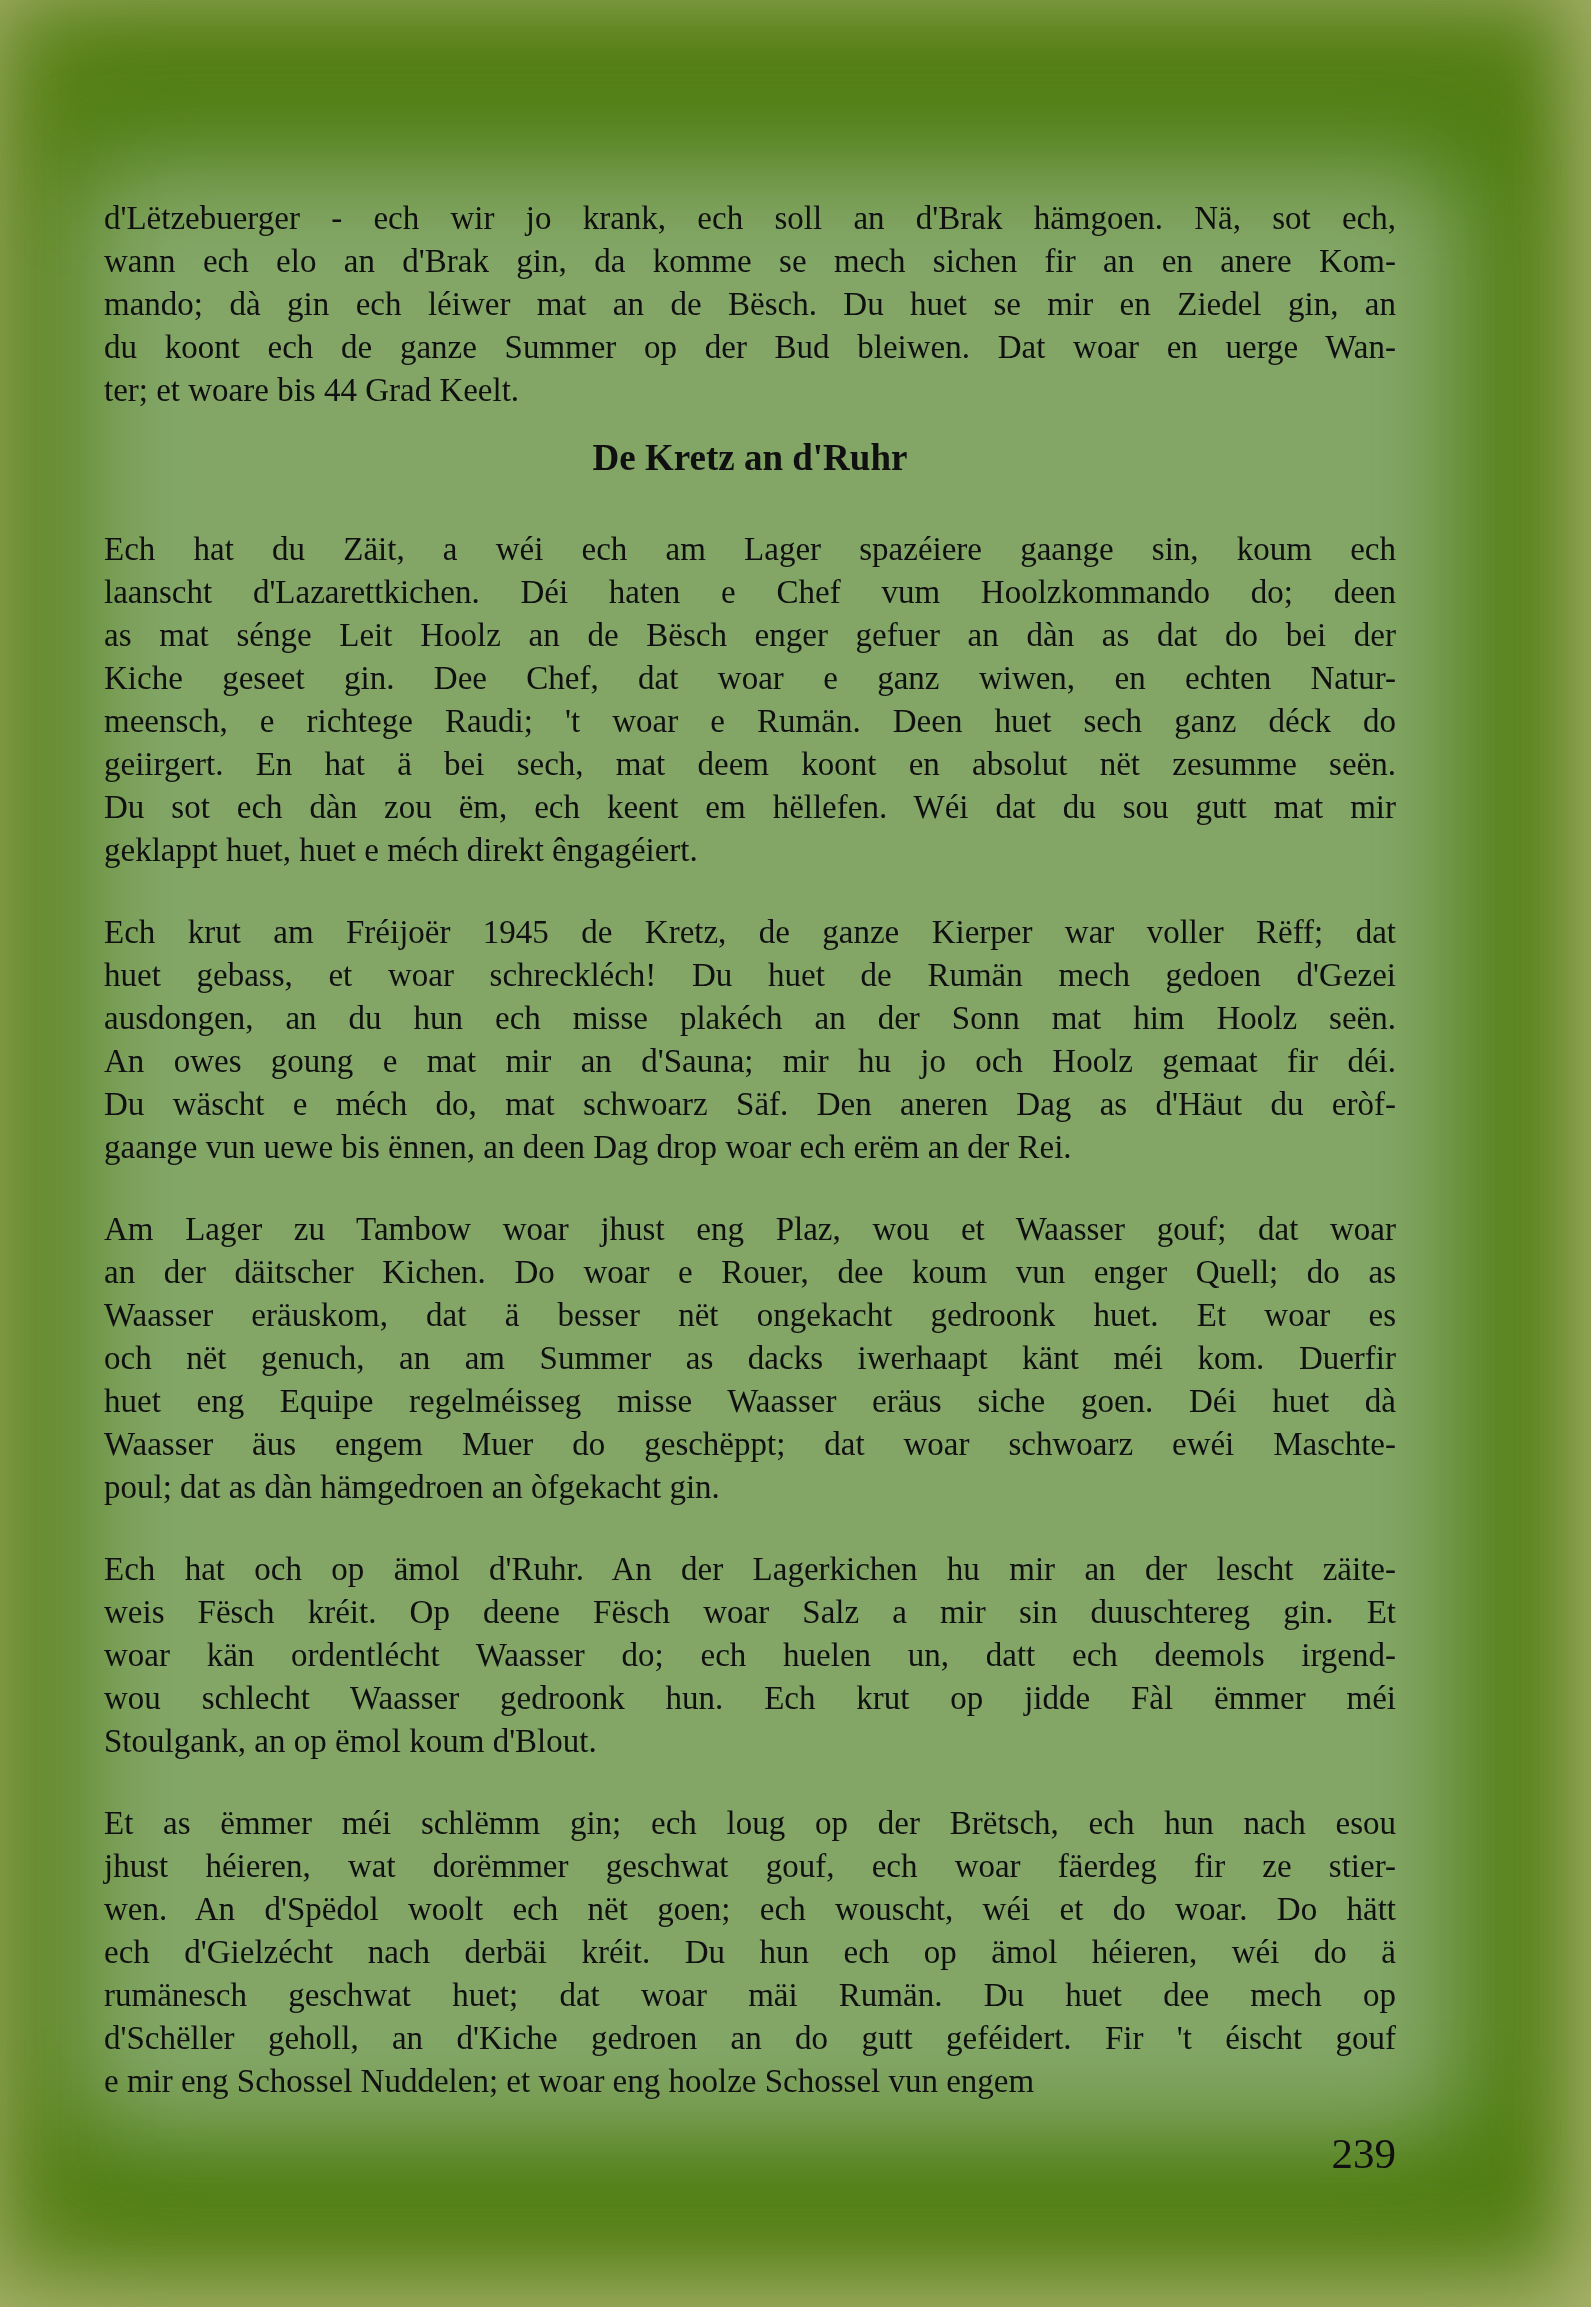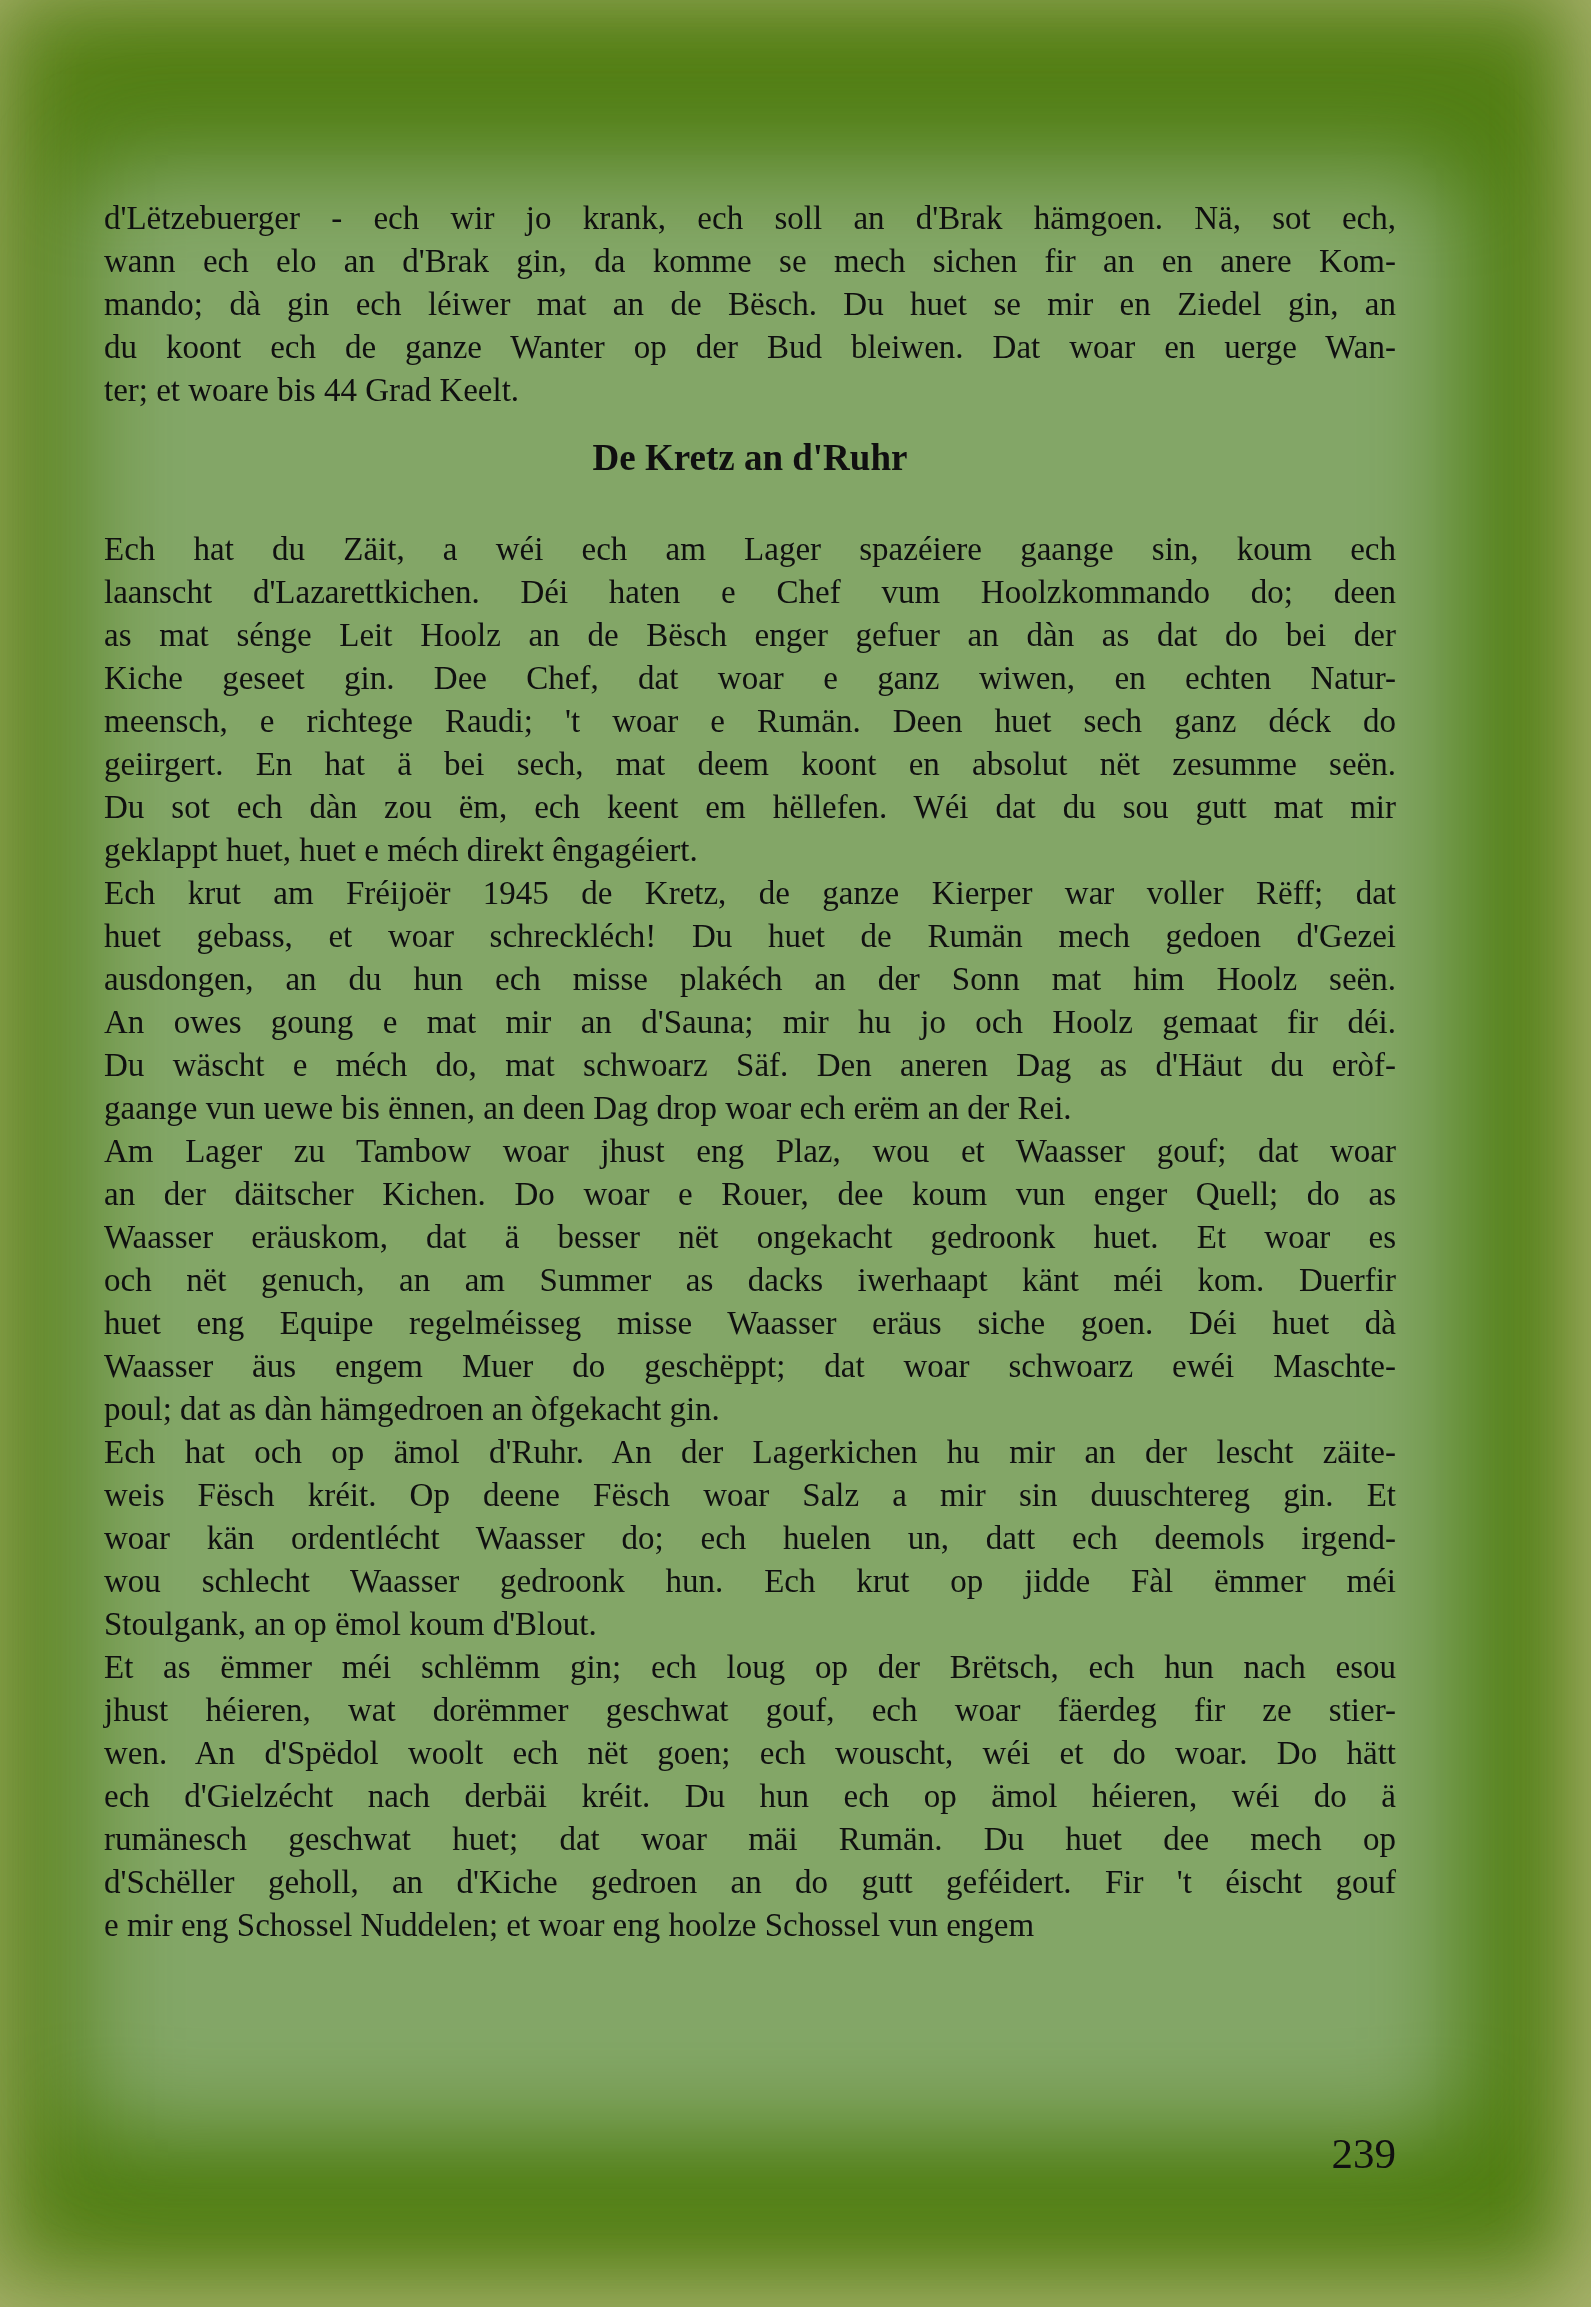--- a/index.html
+++ b/index.html
@@ -41,20 +41,21 @@
   }
   .line {
     text-align: justify;
     text-align-last: justify;
     white-space: nowrap;
   }
   .line.last {
     text-align-last: left;
   }
   .paragraph + .paragraph {
+    margin-top: 39px;
   }
   .heading {
     font-size: 37px;
     line-height: 49px;
     font-weight: bold;
     text-align: center;
     text-align-last: center;
     margin: 21px 0 46px 0;
   }
   .page-number {
@@ -70,21 +71,21 @@
 </head>
 <body>
 
 <div class="page">
   <div class="scan-tint"></div>
   <main class="text-block" id="text-block">
       <div class="paragraph">
         <div class="line">d'Lëtzebuerger - ech wir jo krank, ech soll an d'Brak hämgoen. Nä, sot ech,</div>
         <div class="line">wann ech elo an d'Brak gin, da komme se mech sichen fir an en anere Kom-</div>
         <div class="line">mando; dà gin ech léiwer mat an de Bësch. Du huet se mir en Ziedel gin, an</div>
-        <div class="line">du koont ech de ganze Wanter op der Bud bleiwen. Dat woar en uerge Wan-</div>
+        <div class="line">du koont ech de ganze Summer op der Bud bleiwen. Dat woar en uerge Wan-</div>
         <div class="line last">ter; et woare bis 44 Grad Keelt.</div>
       </div>
       <h1 class="heading">De Kretz an d'Ruhr</h1>
       <div class="paragraph">
         <div class="line">Ech hat du Zäit, a wéi ech am Lager spazéiere gaange sin, koum ech</div>
         <div class="line">laanscht d'Lazarettkichen. Déi haten e Chef vum Hoolzkommando do; deen</div>
         <div class="line">as mat sénge Leit Hoolz an de Bësch enger gefuer an dàn as dat do bei der</div>
         <div class="line">Kiche geseet gin. Dee Chef, dat woar e ganz wiwen, en echten Natur-</div>
         <div class="line">meensch, e richtege Raudi; 't woar e Rumän. Deen huet sech ganz déck do</div>
         <div class="line">geiirgert. En hat ä bei sech, mat deem koont en absolut nët zesumme seën.</div>

